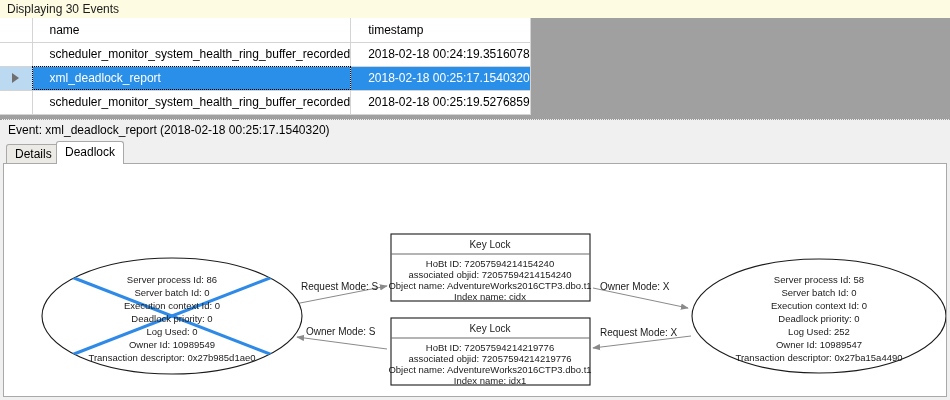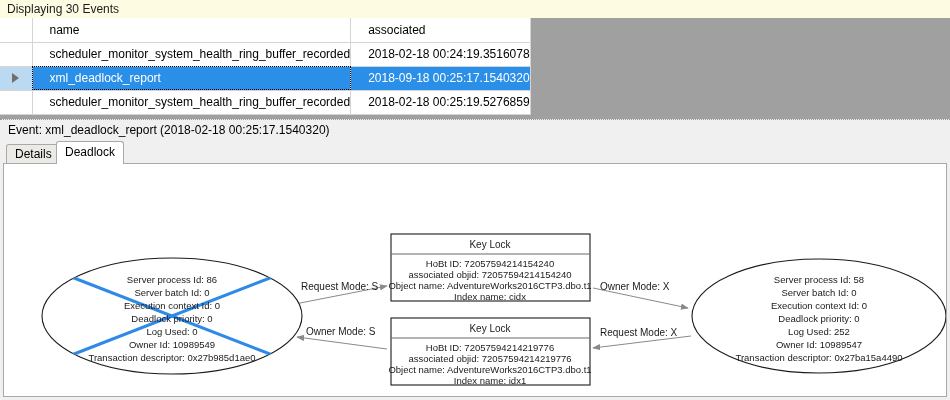--- a/index.html
+++ b/index.html
@@ -194,35 +194,35 @@
   <div class="events-banner">
     <span class="events-banner-text">Displaying 30 Events</span>
   </div>
 
   <div class="grid">
     <table class="grid-table">
       <tbody>
         <tr class="grid-head">
           <td class="col-sel"></td>
           <td class="col-name">name</td>
-          <td class="col-time">associated</td>
+          <td class="col-time">timestamp</td>
         </tr>
 
         <tr>
           <td class="col-sel"></td>
           <td class="col-name">scheduler_monitor_system_health_ring_buffer_recorded</td>
           <td class="col-time">2018-02-18 00:24:19.3516078</td>
         </tr>
 
         <tr class="row-selected">
           <td class="col-sel">
             <span class="row-arrow"></span>
           </td>
           <td class="col-name cell-focus">xml_deadlock_report</td>
-          <td class="col-time">2018-09-18 00:25:17.1540320</td>
+          <td class="col-time">2018-02-18 00:25:17.1540320</td>
         </tr>
 
         <tr>
           <td class="col-sel"></td>
           <td class="col-name">scheduler_monitor_system_health_ring_buffer_recorded</td>
           <td class="col-time">2018-02-18 00:25:19.5276859</td>
         </tr>
       </tbody>
     </table>
   </div>

